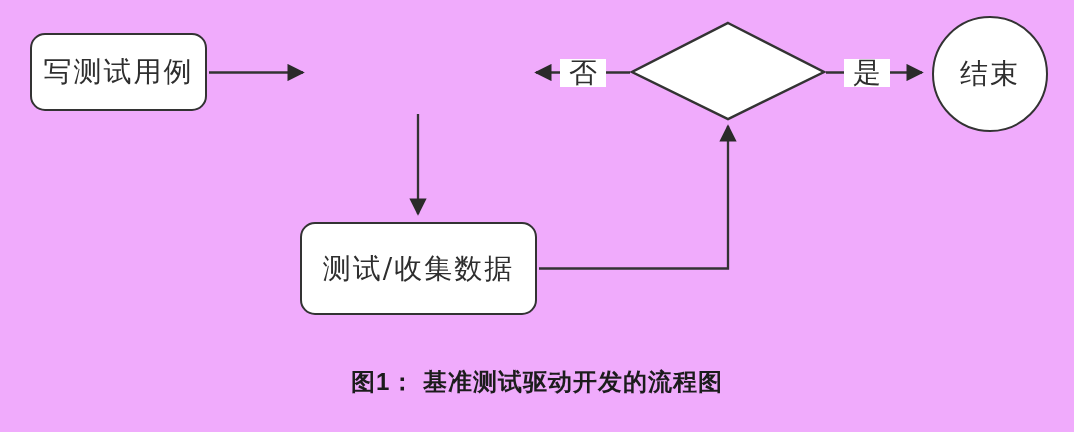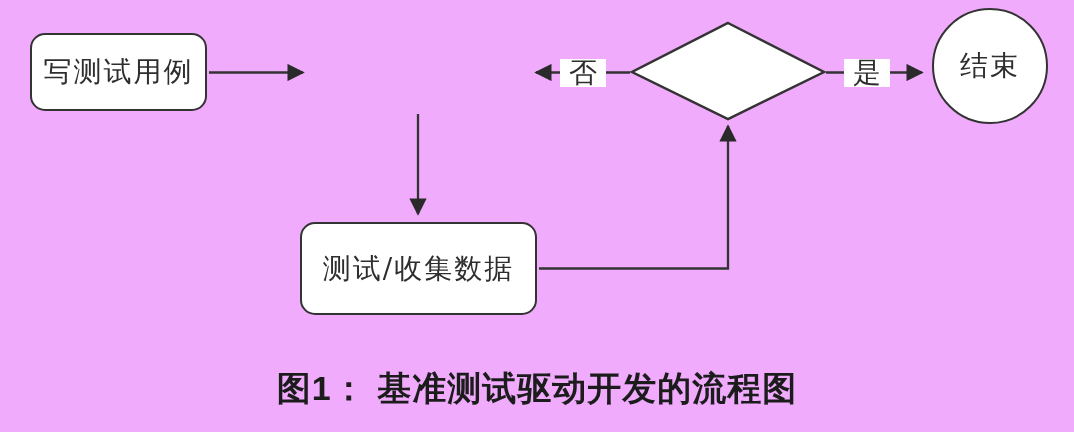--- a/index.html
+++ b/index.html
@@ -58,21 +58,21 @@
     line-height: 1;
   }
   .caption {
     position: absolute;
     left: 0;
     top: 366px;
     width: 100%;
     text-align: center;
     font-family: "Liberation Sans", sans-serif;
     font-weight: 700;
-    font-size: 34px;
+    font-size: 24px;
     color: #1c1c1c;
     letter-spacing: 1px;
   }
 </style>
 </head>
 <body>
 
 <div class="canvas">
 
   <svg class="wires" viewBox="0 0 1074 434">
@@ -98,21 +98,21 @@
   <div class="node rect" style="left:30px; top:33px; width:177px; height:78px;">
     <span>写测试用例</span>
   </div>
 
 
   <div class="node rect" style="left:300px; top:222px; width:237px; height:93px;">
     <span>测试/收集数据</span>
   </div>
 
 
-  <div class="node circle" style="left:932px; top:8px; width:116px; height:116px;">
+  <div class="node circle" style="left:932px; top:16px; width:116px; height:116px;">
     <span>结束</span>
   </div>
 
   <span class="edge-label" style="left:583px; top:73px;">否</span>
   <span class="edge-label" style="left:867px; top:73px;">是</span>
 
   <div class="caption">图1： 基准测试驱动开发的流程图</div>
 
 </div>
 

